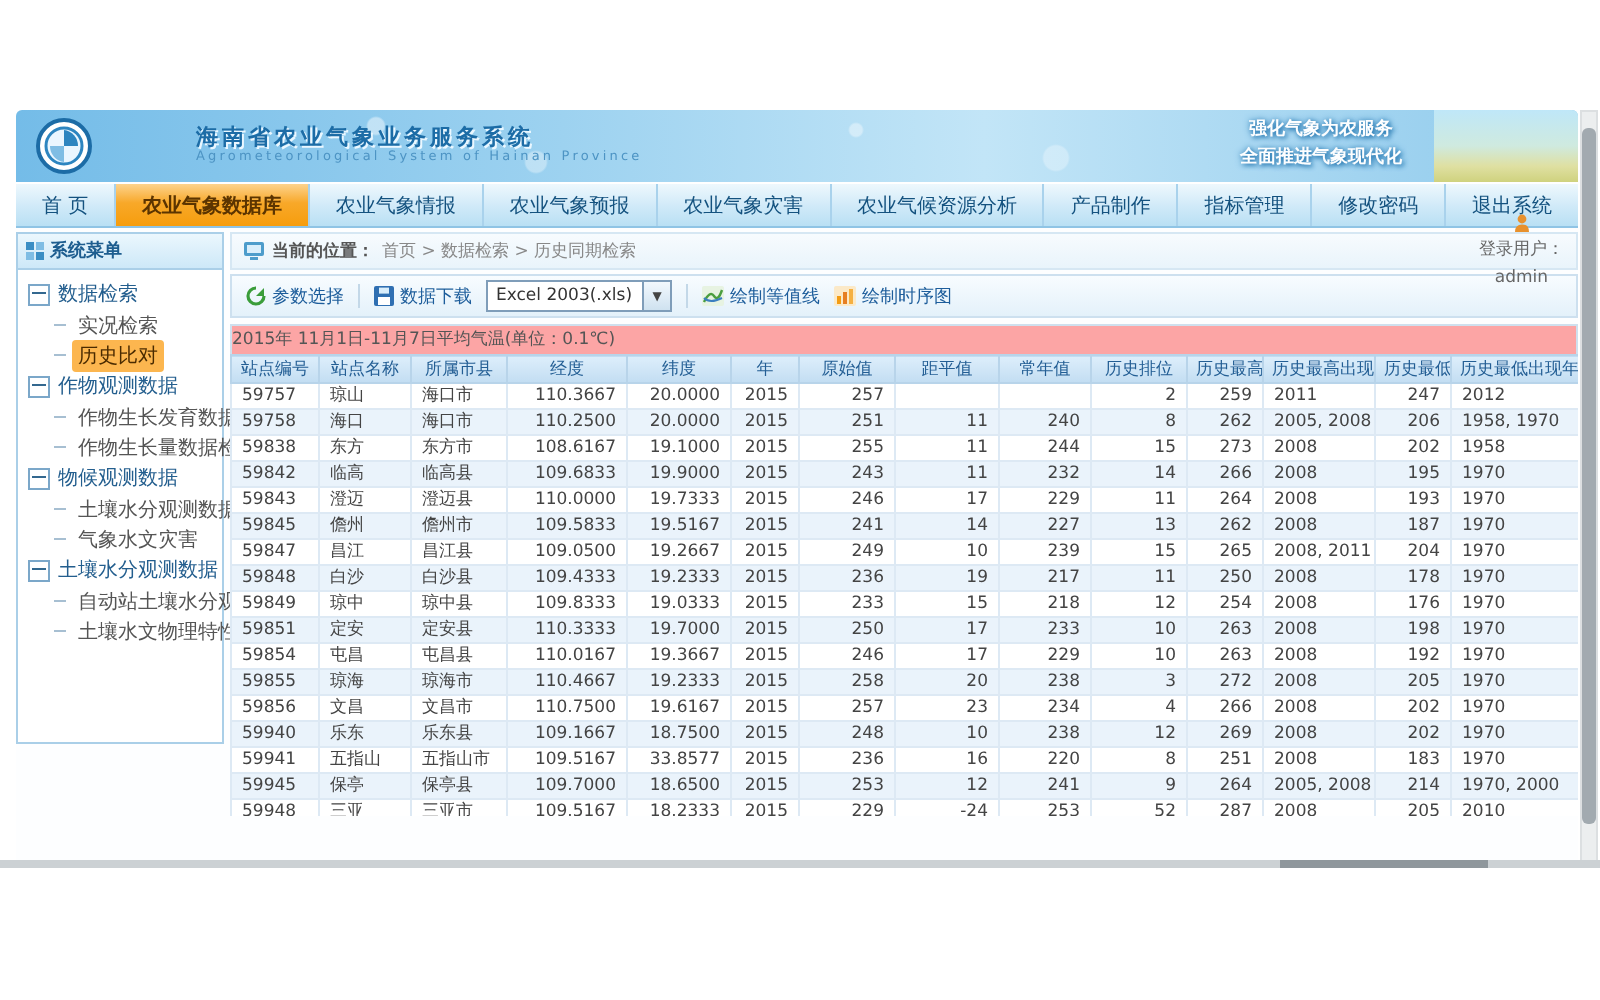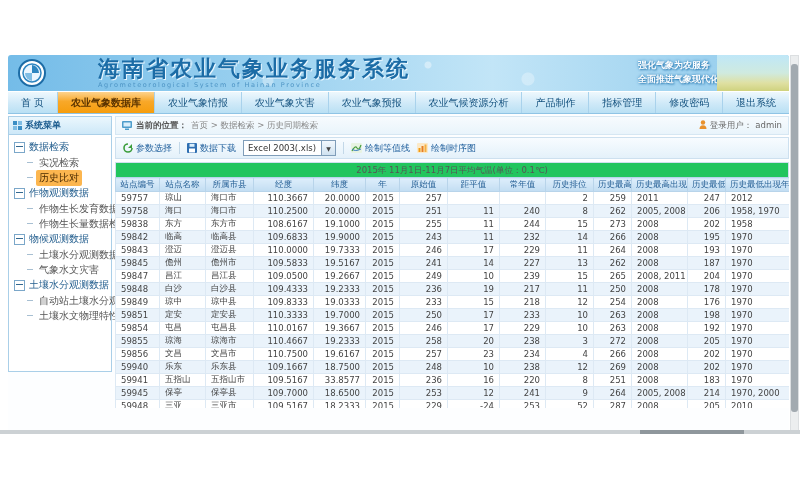--- a/index.html
+++ b/index.html
@@ -10,23 +10,23 @@
   
   .banner{height:36px;position:relative;border-radius:3px 3px 0 0;display:flex;align-items:center;
     background:
       radial-gradient(circle at 180px 8px, rgba(255,255,255,.45) 0 4px, transparent 5px),
       radial-gradient(circle at 260px 26px, rgba(255,255,255,.35) 0 5px, transparent 6px),
       radial-gradient(circle at 420px 10px, rgba(255,255,255,.4) 0 3px, transparent 4px),
       radial-gradient(circle at 520px 24px, rgba(255,255,255,.3) 0 6px, transparent 7px),
       linear-gradient(90deg,#74bce8,#9dd2f0 35%,#c2e5f7 62%,#8fcaec);}
   .logo{width:28px;height:28px;margin-left:10px;flex:0 0 auto;}
   .titleblock{margin-left:52px;line-height:1.1;}
-  .app-title{font-size:22px;font-weight:bold;color:#1c6ca6;letter-spacing:2px;text-shadow:1px 1px 0 #eaf7ff;white-space:nowrap;}
+  .app-title{font-size:11px;font-weight:bold;color:#1c6ca6;letter-spacing:2px;text-shadow:1px 1px 0 #eaf7ff;white-space:nowrap;}
   .app-subtitle{font-size:6.5px;color:#4d94c4;letter-spacing:1.6px;white-space:nowrap;}
-  .slogan{position:absolute;right:70px;top:3px;text-align:left;font-size:9px;font-weight:bold;color:#fdfeff;
+  .slogan{position:absolute;right:88px;top:3px;text-align:center;font-size:9px;font-weight:bold;color:#fdfeff;
     text-shadow:0 0 3px #2d7db5,1px 1px 2px #2d7db5;line-height:14px;white-space:nowrap;}
   .fieldimg{position:absolute;right:0;top:0;width:72px;height:36px;border-radius:0 3px 0 0;
     background:linear-gradient(180deg,#bfe7f8 0%,#cfeadf 50%,#dfe0a2 78%,#cfd27e 100%);}
 
   
   .nav{display:flex;height:21px;background:linear-gradient(180deg,#eef8fd,#cfe9f8 55%,#b9e0f4);
     border-top:1px solid #ffffff;border-bottom:1px solid #8fc4e5;}
   .nav-item{flex:1 1 auto;display:flex;align-items:center;justify-content:center;font-size:10px;color:#14527f;
     border-right:1px solid #a9d2ec;cursor:pointer;white-space:nowrap;padding:0 6px;}
   .nav-item:last-child{border-right:none;}
@@ -44,33 +44,33 @@
   .minusbox::after{content:"";position:absolute;left:1px;right:1px;top:3px;height:1px;background:#33688f;}
   .tree-child{display:flex;align-items:center;height:15px;margin-left:13px;color:#555;cursor:pointer;white-space:nowrap;}
   .tree-child .tick{width:6px;height:1px;background:#a7bfd2;margin-right:3px;flex:0 0 auto;}
   .tree-child span.lbl{padding:1px 3px;border-radius:2px;}
   .tree-child.selected span.lbl{background:#fcb64f;color:#4a2b00;}
 
   .main{flex:1 1 auto;min-width:0;}
   .crumbbar{height:17px;display:flex;align-items:center;gap:4px;font-size:8.5px;color:#888;
     background:linear-gradient(180deg,#f7fbfe,#e9f4fb);border:1px solid #d6e7f3;padding:0 6px;}
   .crumb-label{color:#555;font-weight:bold;}
-  .userinfo{margin-left:auto;display:flex;align-items:flex-start;gap:3px;color:#666;}
+  .userinfo{margin-left:auto;display:flex;align-items:center;gap:3px;color:#666;flex-direction:column;}
 
   .toolbar{height:20px;margin-top:2px;display:flex;align-items:center;gap:7px;font-size:9px;color:#1d5d9b;
     background:linear-gradient(180deg,#f8fcff,#e4f1fa);border:1px solid #cde0ef;padding:0 7px;}
   .tbtn{display:flex;align-items:center;gap:3px;cursor:pointer;white-space:nowrap;}
   .tsep{width:1px;height:12px;background:#c3d8e8;}
   .tselect{display:flex;align-items:center;border:1px solid #7f9db9;background:#fff;height:14px;font-size:8.5px;
     color:#333;padding-left:4px;cursor:pointer;}
   .arrowbox{width:13px;height:14px;background:linear-gradient(180deg,#f2f8fd,#cfe2f0);border-left:1px solid #7f9db9;
     display:flex;align-items:center;justify-content:center;font-size:6px;color:#444;margin-left:5px;}
 
   .tablewrap{margin-top:3px;height:246px;overflow:hidden;background:#fff;}
-  .table-title{height:14px;line-height:14px;text-align:center;font-size:8.5px;color:#555;background:#22c55e;
+  .table-title{height:14px;line-height:14px;text-align:left;font-size:8.5px;color:#555;background:#fca5a5;
     border:1px solid #cfe0ee;border-bottom:none;}
   table{border-collapse:collapse;table-layout:fixed;width:680px;font-size:8.5px;}
   th{background:linear-gradient(180deg,#ddeefb,#c2ddf2);color:#235e94;font-weight:normal;height:13px;
     border:1px solid #b8d4ea;white-space:nowrap;overflow:hidden;padding:0 4px;}
   td{height:11px;border:1px solid #dde9f4;white-space:nowrap;overflow:hidden;color:#444;padding:0 5px;background:#fff;}
   tr.even td{background:#eaf3fb;}
   td.al{text-align:left;} td.ar{text-align:right;}
 
   
   .vscroll{position:absolute;right:1px;top:55px;width:7px;height:374px;background:#eceeef;border:1px solid #dcdfe1;}
@@ -103,22 +103,22 @@
         <div>强化气象为农服务</div>
         <div>全面推进气象现代化</div>
       </div>
       <div class="fieldimg"></div>
     </div>
 
     <div class="nav" id="nav">
         <div class="nav-item">首 页</div>
         <div class="nav-item active">农业气象数据库</div>
         <div class="nav-item">农业气象情报</div>
+        <div class="nav-item">农业气象预报</div>
         <div class="nav-item">农业气象灾害</div>
-        <div class="nav-item">农业气象预报</div>
         <div class="nav-item">农业气候资源分析</div>
         <div class="nav-item">产品制作</div>
         <div class="nav-item">指标管理</div>
         <div class="nav-item">修改密码</div>
         <div class="nav-item">退出系统</div>
       </div>
 
     <div class="content">
 
       <div class="sidebar">

